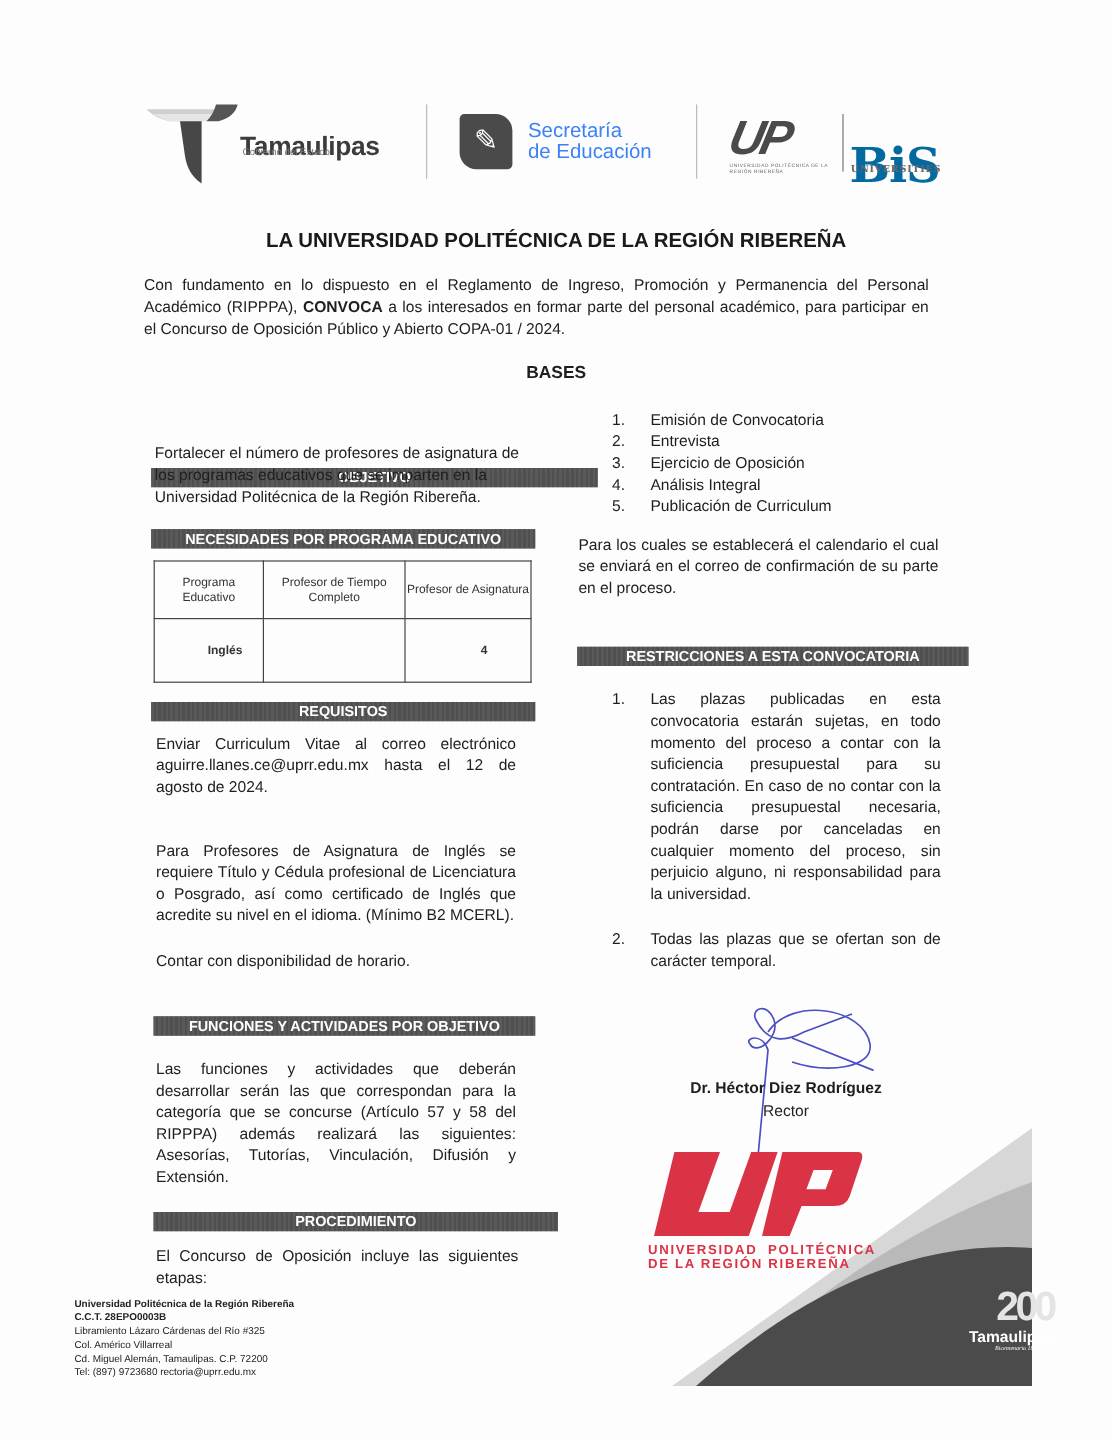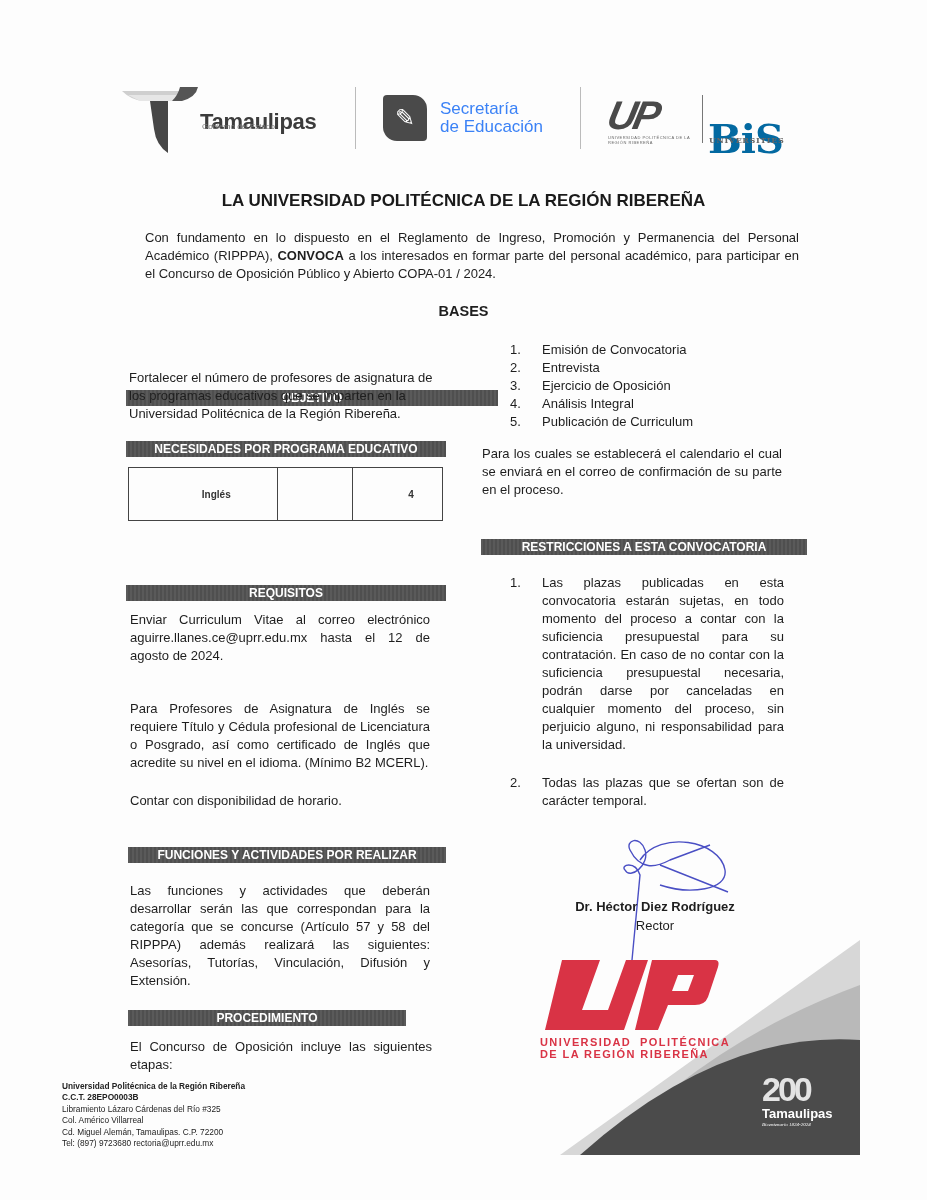--- a/index.html
+++ b/index.html
@@ -19,21 +19,21 @@
   .sec-badge { position:absolute; left:0; top:0; width:44px; height:46px; background:#4a4a4a; border-radius:4px 14px 4px 14px; color:#fff; font-size:24px; text-align:center; line-height:46px; }
   .sec-text { position:absolute; left:57px; top:5px; font-size:17px; line-height:18px; color:#3b82f6; }
   .logo-up { left:608px; top:93px; width:180px; height:55px; }
   .up-letters { position:absolute; left:0; top:0; font-size:40px; font-weight:bold; font-style:italic; color:#4a4a4a; letter-spacing:-3px; transform:skewX(-12deg); }
   .up-small { position:absolute; left:0; top:42px; font-size:4px; line-height:5px; color:#666; width:90px; letter-spacing:0.5px; }
   .up-sep { position:absolute; left:94px; top:2px; width:1px; height:48px; background:#777; }
   .bis { position:absolute; left:100px; top:-2px; font-size:40px; font-weight:bold; color:#0369a1; font-family:"DejaVu Serif", serif; letter-spacing:-1px;margin-top:24px; }
   .bis-sub { position:absolute; left:101px; top:42px; font-size:8px; color:#666; font-weight:bold; letter-spacing:0.6px; font-family:"DejaVu Serif", serif; }
 
   .title { left:0; width:927px; top:191px; text-align:center; font-size:17px; font-weight:bold; color:#1a1a1a; }
-  .intro { left:145px; top:229px; width:654px; font-size:13px; line-height:18px; text-align:justify; }
+  .intro { left:120px; top:229px; width:654px; font-size:13px; line-height:18px; text-align:justify; }
   .bases { left:0; width:927px; top:303px; text-align:center; font-size:14.5px; font-weight:bold; }
 
   .sec-bar { height:16px; background:#555; color:#fff; font-weight:bold; font-size:12px; text-align:center; line-height:16px;
              background-image:repeating-linear-gradient(90deg,#5a5a5a 0 2px,#4f4f4f 2px 4px); }
   .para { font-size:13px; line-height:18px; text-align:justify; }
 
   .table { left:128px; top:467px; width:315px; border-collapse:collapse; font-size:10px; color:#333; }
   .table td { border:1px solid #444; text-align:center; vertical-align:middle; }
   .table tr.head td { height:45px; line-height:13px; }
   .table tr.row td { height:50px; font-weight:bold; font-size:10px;padding-left:28px; }
@@ -85,37 +85,42 @@
 <div class="abs title">LA UNIVERSIDAD POLITÉCNICA DE LA REGIÓN RIBEREÑA</div>
 <div class="abs intro"><span>Con fundamento en lo dispuesto en el Reglamento de Ingreso, Promoción y Permanencia del Personal Académico (RIPPPA), </span><b>CONVOCA</b><span> a los interesados en formar parte del personal académico, para participar en el Concurso de Oposición Público y Abierto COPA-01 / 2024.</span></div>
 <div class="abs bases">BASES</div>
 
 <div class="abs sec-bar" style="left:126px;top:342px;width:372px;margin-top:48px;">OBJETIVO</div>
 <div class="abs para" style="left:129px;top:369px;width:315px;text-align:left;">Fortalecer el número de profesores de asignatura de los programas educativos que se imparten en la Universidad Politécnica de la Región Ribereña.</div>
 
 <div class="abs sec-bar" style="left:126px;top:441px;width:320px;">NECESIDADES POR PROGRAMA EDUCATIVO</div>
 <table class="abs table">
   <tbody>
+      <tr class="head">
+    <td style="width:88px;">Programa Educativo</td>
+    <td style="width:115px;">Profesor de Tiempo Completo</td>
+    <td>Profesor de Asignatura</td>
+  </tr>
   <tr class="row">
     <td>Inglés</td>
     <td></td>
     <td>4</td>
   </tr>
 </tbody>
   </table>
 
 <div class="abs sec-bar" style="left:126px;top:585px;width:320px;">REQUISITOS</div>
 <div class="abs para" style="left:130px;top:611px;width:300px;">Enviar Curriculum Vitae al correo electrónico aguirre.llanes.ce@uprr.edu.mx hasta el 12 de agosto de 2024.</div>
 <div class="abs para" style="left:130px;top:684px;width:300px;margin-top:16px;">Para Profesores de Asignatura de Inglés se requiere Título y Cédula profesional de Licenciatura o Posgrado, así como certificado de Inglés que acredite su nivel en el idioma. (Mínimo B2 MCERL).</div>
 <div class="abs para" style="left:130px;top:792px;width:300px;text-align:left;">Contar con disponibilidad de horario.</div>
 
-<div class="abs sec-bar" style="left:128px;top:847px;width:318px;">FUNCIONES Y ACTIVIDADES POR REALIZAR</div>
+<div class="abs sec-bar" style="left:128px;top:847px;width:318px;">FUNCIONES Y ACTIVIDADES POR OBJETIVO</div>
 <div class="abs para" style="left:130px;top:882px;width:300px;">Las funciones y actividades que deberán desarrollar serán las que correspondan para la categoría que se concurse (Artículo 57 y 58 del RIPPPA) además realizará las siguientes: Asesorías, Tutorías, Vinculación, Difusión y Extensión.</div>
 
-<div class="abs sec-bar" style="left:128px;top:1010px;width:278px;">PROCEDIMIENTO</div>
+<div class="abs sec-bar" style="left:128px;top:1010px;width:337px;">PROCEDIMIENTO</div>
 <div class="abs para" style="left:130px;top:1038px;width:302px;">El Concurso de Oposición incluye las siguientes etapas:</div>
 
 <ol class="abs steps" style="left:510px;top:341px;width:280px;">
   <li><span class="num">1.</span><span>Emisión de Convocatoria</span></li>
   <li><span class="num">2.</span><span>Entrevista</span></li>
   <li><span class="num">3.</span><span>Ejercicio de Oposición</span></li>
   <li><span class="num">4.</span><span>Análisis Integral</span></li>
   <li><span class="num">5.</span><span>Publicación de Curriculum</span></li>
 </ol>
 <div class="abs para" style="left:482px;top:445px;width:300px;">Para los cuales se establecerá el calendario el cual se enviará en el correo de confirmación de su parte en el proceso.</div>
@@ -144,21 +149,21 @@
   <path d="M20 215 Q 160 90 300 100 L 300 215 Z" fill="#4b4b4b"></path>
 </svg>
 <svg class="abs" style="left:540px;top:955px;width:180px;height:80px;" viewBox="0 0 180 80">
   <path d="M22 5 L 60 5 L 42 55 L 68 55 L 86 5 L 108 5 L 84 75 L 5 75 Z" fill="#d93345"></path>
   <path d="M112 5 L 175 5 Q 180 5 178 12 L 168 42 Q 165 50 155 50 L 128 50 L 118 75 L 95 75 Z M 138 20 L 132 36 L 148 36 L 154 20 Z" fill="#d93345" fill-rule="evenodd"></path>
 </svg>
 <div class="abs upbig-text">
   <div style="white-space:pre;">UNIVERSIDAD  POLITÉCNICA</div>
   <div>DE LA REGIÓN RIBEREÑA</div>
 </div>
-<div class="abs" style="left:762px;top:1072px;width:90px;text-align:left;color:#fff;">
+<div class="abs" style="left:788px;top:1072px;width:90px;text-align:right;color:#fff;">
   <div style="font-size:34px;font-weight:bold;color:#e4e4e4;line-height:34px;letter-spacing:-3px;">200</div>
   <div style="font-size:13px;font-weight:bold;line-height:16px;">Tamaulipas</div>
   <div style="font-size:5px;font-style:italic;font-family:'Liberation Serif',serif;">Bicentenario 1824-2024</div>
 </div>
 
 <div class="abs footer">
   <div><b>Universidad Politécnica de la Región Ribereña</b></div>
   <div><b>C.C.T. 28EPO0003B</b></div>
   <div>Libramiento Lázaro Cárdenas del Río #325</div>
   <div>Col. Américo Villarreal</div>

